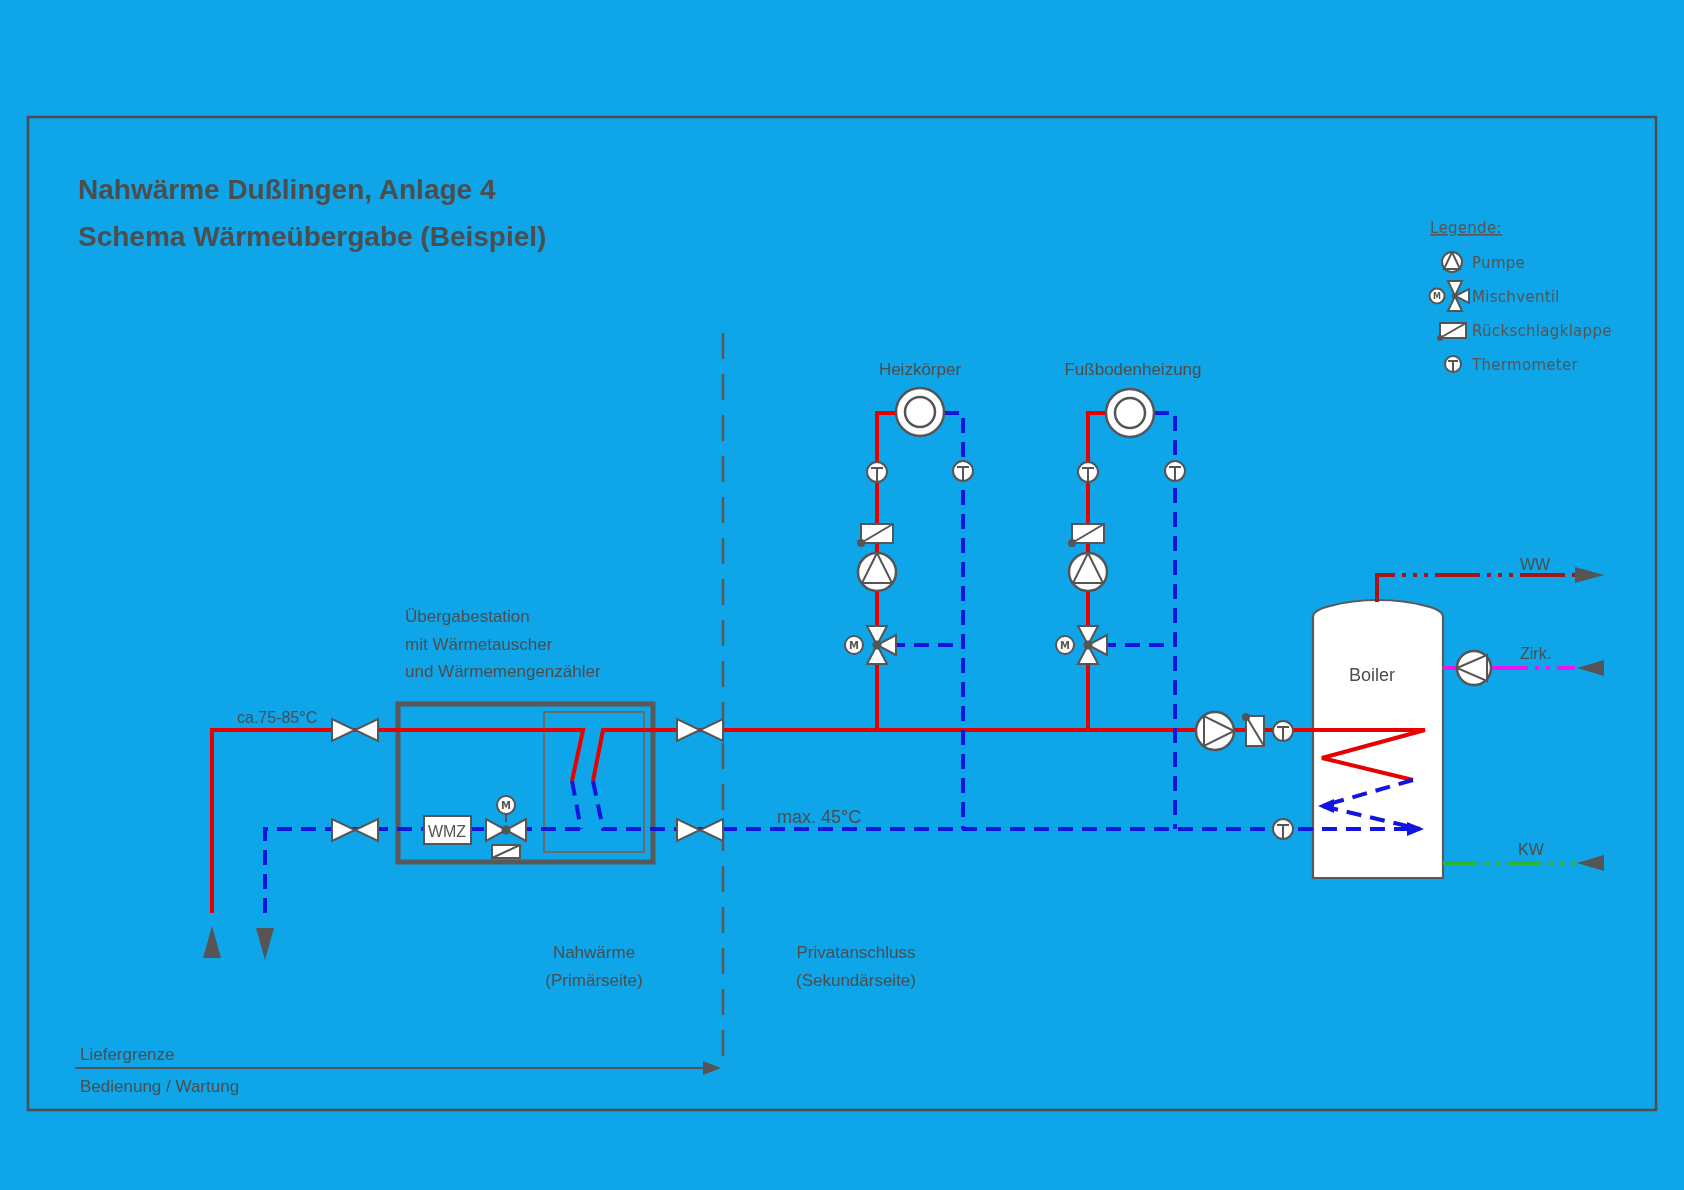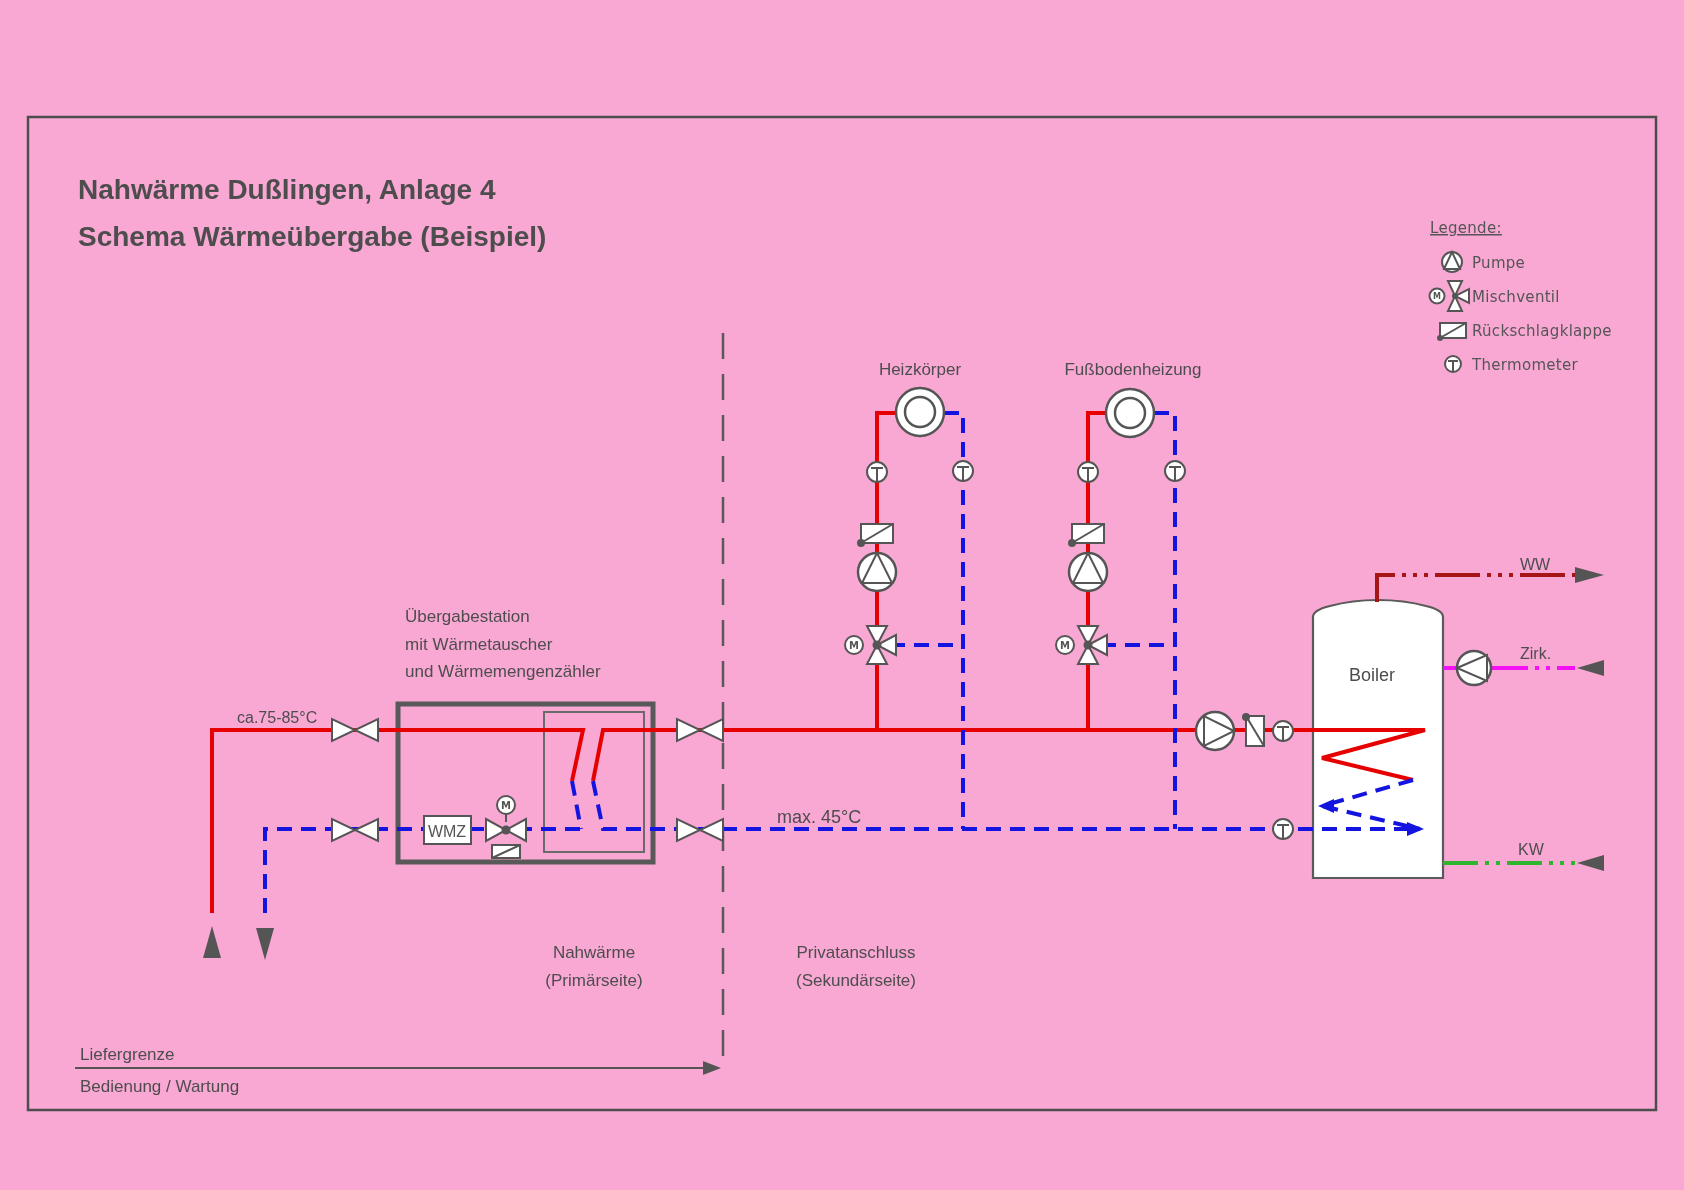--- a/index.html
+++ b/index.html
@@ -1,16 +1,16 @@
 <!DOCTYPE html>
 <html><head>
 <meta charset="utf-8">
 <style>
   html,body{margin:0;padding:0;background:#ffffff;}
-  .stage{position:relative;width:1684px;height:1190px;background:#f9a8d4;overflow:hidden;}
+  .stage{position:relative;width:1684px;height:1190px;background:#0ea5e9;overflow:hidden;}
   svg{position:absolute;left:0;top:0;}
   text{fill:#4d4d4d;}
   .title-text{font:bold 28px "Liberation Sans",sans-serif;}
   .lbl{font:17px "Liberation Sans",sans-serif;}
   .lbl-sm{font:16px "Liberation Sans",sans-serif;}
   .lbl-lg{font:18px "Liberation Sans",sans-serif;}
   .legend-text{font:15px "DejaVu Sans",sans-serif;letter-spacing:.3px;fill:#555;}
   .legend-head{font:15px "DejaVu Sans",sans-serif;letter-spacing:.3px;fill:#555;text-decoration:underline;}
   .m-text{font:bold 10px "DejaVu Sans",sans-serif;fill:#555;}
   .m-text-sm{font:bold 8px "DejaVu Sans",sans-serif;fill:#555;}

